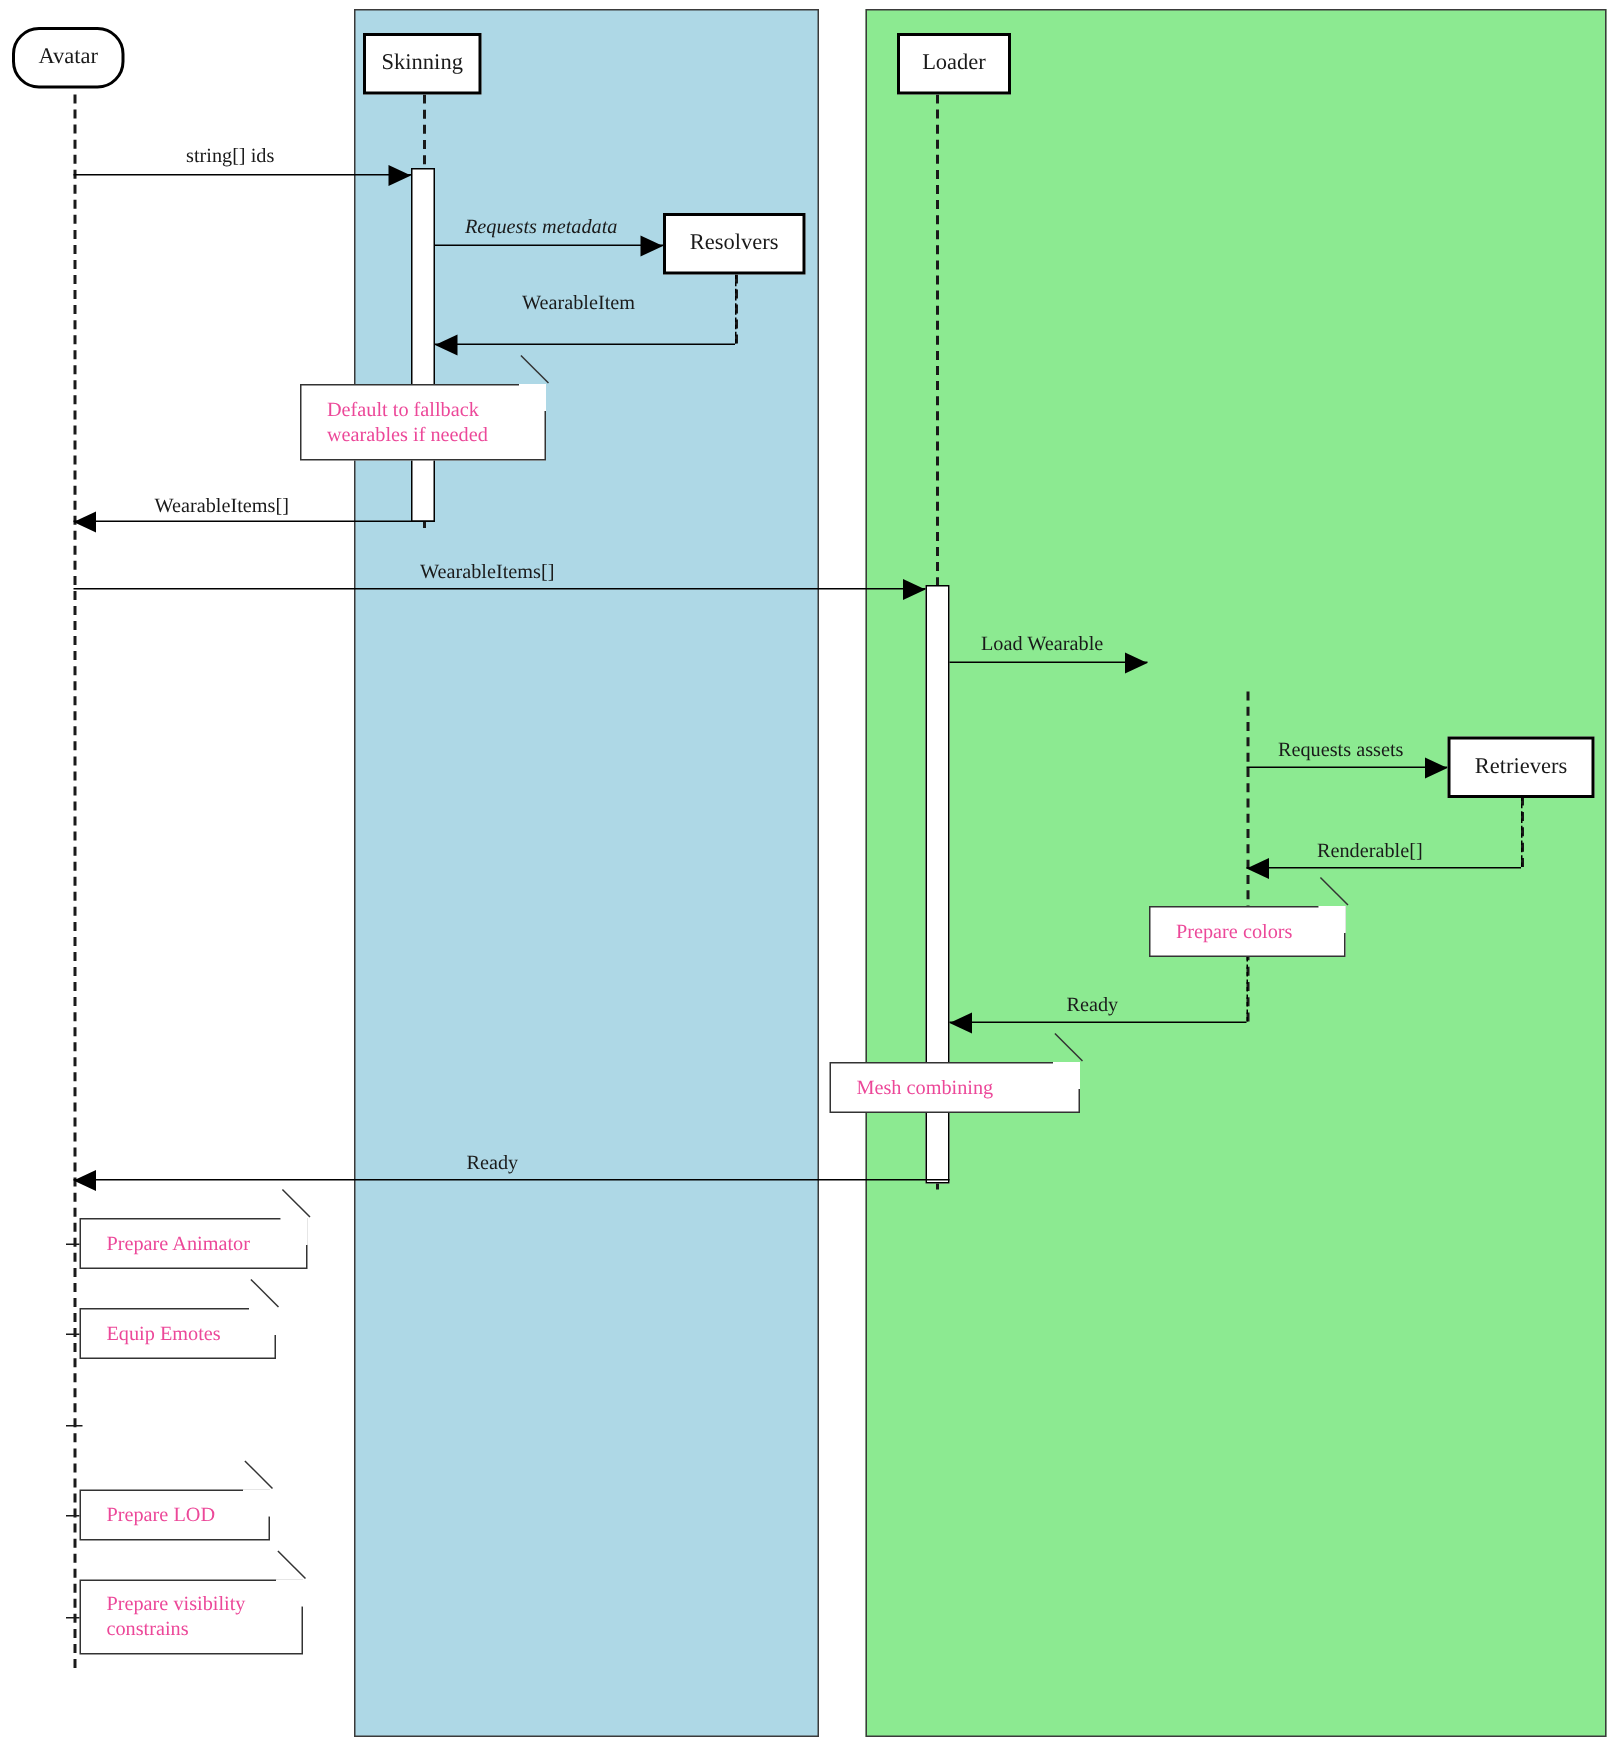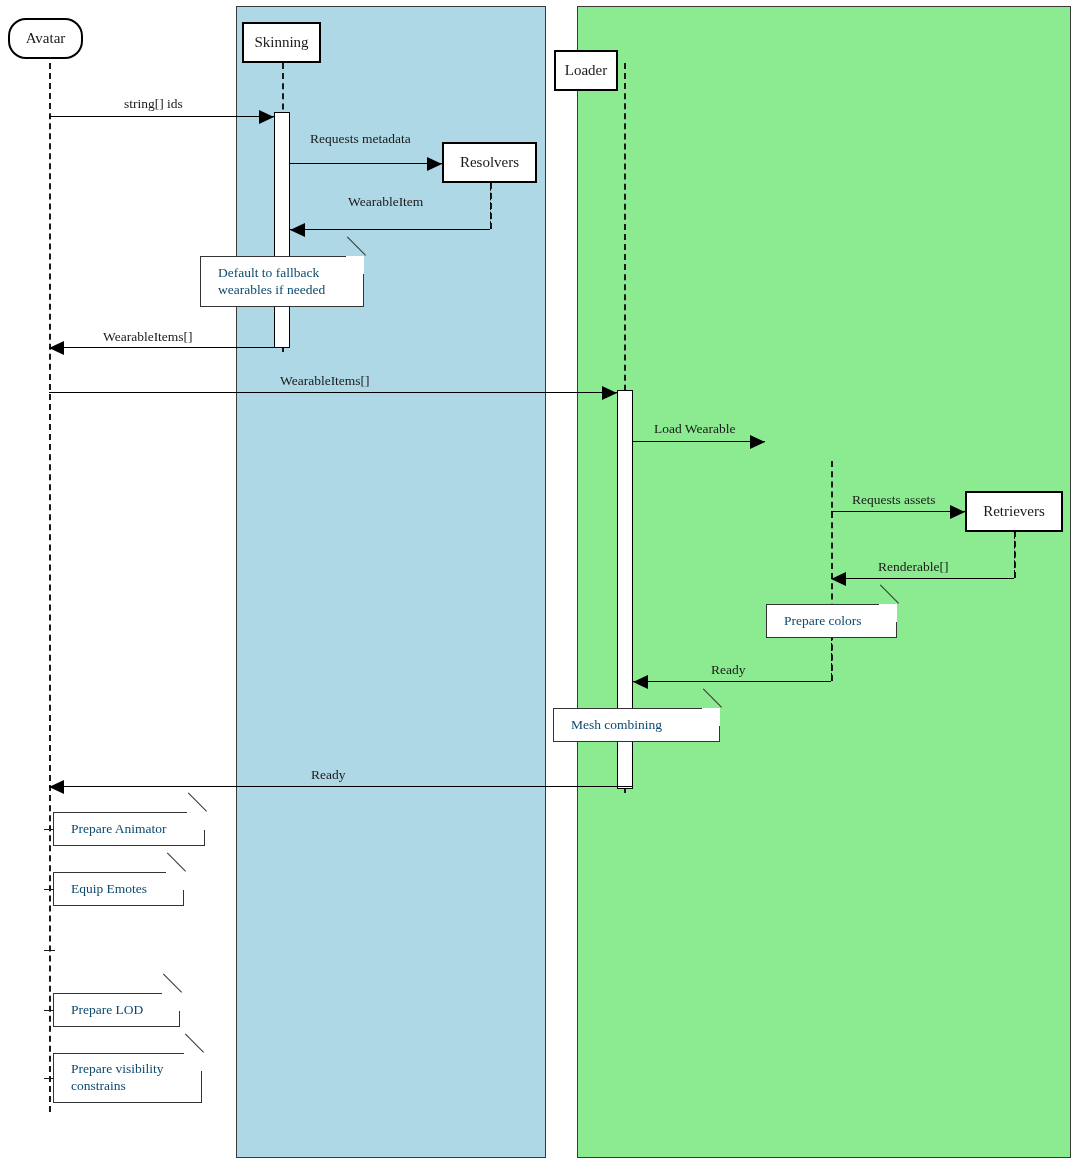--- a/index.html
+++ b/index.html
@@ -104,21 +104,21 @@
   .note-body {
     position: absolute;
     inset: 0;
     background: #ffffff;
     border: 1.4px solid #333333;
   }
   .note-text {
     position: relative;
     z-index: 3;
     font-size: 13.5px;
-    color: #0c4a6e;
+    color: #ec4899;
     line-height: 1.25;
     padding: 0 0 0 18px;
     display: flex;
     align-items: center;
     height: 100%;
     box-sizing: border-box;
     white-space: pre-line;
   }
   .note-tick {
     position: absolute;
@@ -138,37 +138,37 @@
     <div class="lifeline" style="left: 624px; top: 63px; height: 730px;"></div>
     <div class="lifeline" style="left: 490px; top: 183px; height: 46px;"></div>
     <div class="lifeline" style="left: 831px; top: 461px; height: 220px;"></div>
     <div class="lifeline" style="left: 1014px; top: 531px; height: 47px;"></div>
     <div class="participant" style="left: 8px; top: 18px; width: 75px; height: 41px; border-radius: 18px;">
       <span>Avatar</span>
     </div>
     <div class="participant" style="left: 242px; top: 22px; width: 79px; height: 41px;">
       <span>Skinning</span>
     </div>
-    <div class="participant" style="left: 554px; top: 22px; width: 64px; height: 41px; margin-top: 28px;">
+    <div class="participant" style="left: 598px; top: 22px; width: 76px; height: 41px;">
       <span>Loader</span>
     </div>
     <div class="participant" style="left: 442px; top: 142px; width: 95px; height: 41px;">
       <span>Resolvers</span>
     </div>
     <div class="participant" style="left: 965px; top: 491px; width: 98px; height: 41px;">
       <span>Retrievers</span>
     </div>
     <div class="activation" style="left: 274px; top: 112px; width: 16px; height: 236px;"></div>
     <div class="activation" style="left: 617px; top: 390px; width: 16px; height: 399px;"></div>
     <div class="msg" style="left: 49px; top: 116px; width: 225px;"></div>
     <div class="arrowhead arrow-right" style="top: 109.5px; left: 259px;"></div>
     <div class="msg-label" style="left: 124px; top: 97px;">string[] ids</div>
     <div class="msg" style="left: 290px; top: 163px; width: 152px;"></div>
     <div class="arrowhead arrow-right" style="top: 156.5px; left: 427px;"></div>
-    <div class="msg-label" style="left: 310px; top: 132px;">Requests metadata</div>
+    <div class="msg-label" style="left: 310px; top: 144px; font-style: italic;">Requests metadata</div>
     <div class="msg" style="left: 290px; top: 229px; width: 200px;"></div>
     <div class="arrowhead arrow-left" style="top: 222.5px; left: 290px;"></div>
     <div class="msg-label" style="left: 348px; top: 195px;">WearableItem</div>
     <div class="msg" style="left: 49px; top: 347px; width: 241px;"></div>
     <div class="arrowhead arrow-left" style="top: 340.5px; left: 49px;"></div>
     <div class="msg-label" style="left: 103px; top: 330px;">WearableItems[]</div>
     <div class="msg" style="left: 49px; top: 392px; width: 568px;"></div>
     <div class="arrowhead arrow-right" style="top: 385.5px; left: 602px;"></div>
     <div class="msg-label" style="left: 280px; top: 374px;">WearableItems[]</div>
     <div class="msg" style="left: 633px; top: 441px; width: 132px;"></div>

